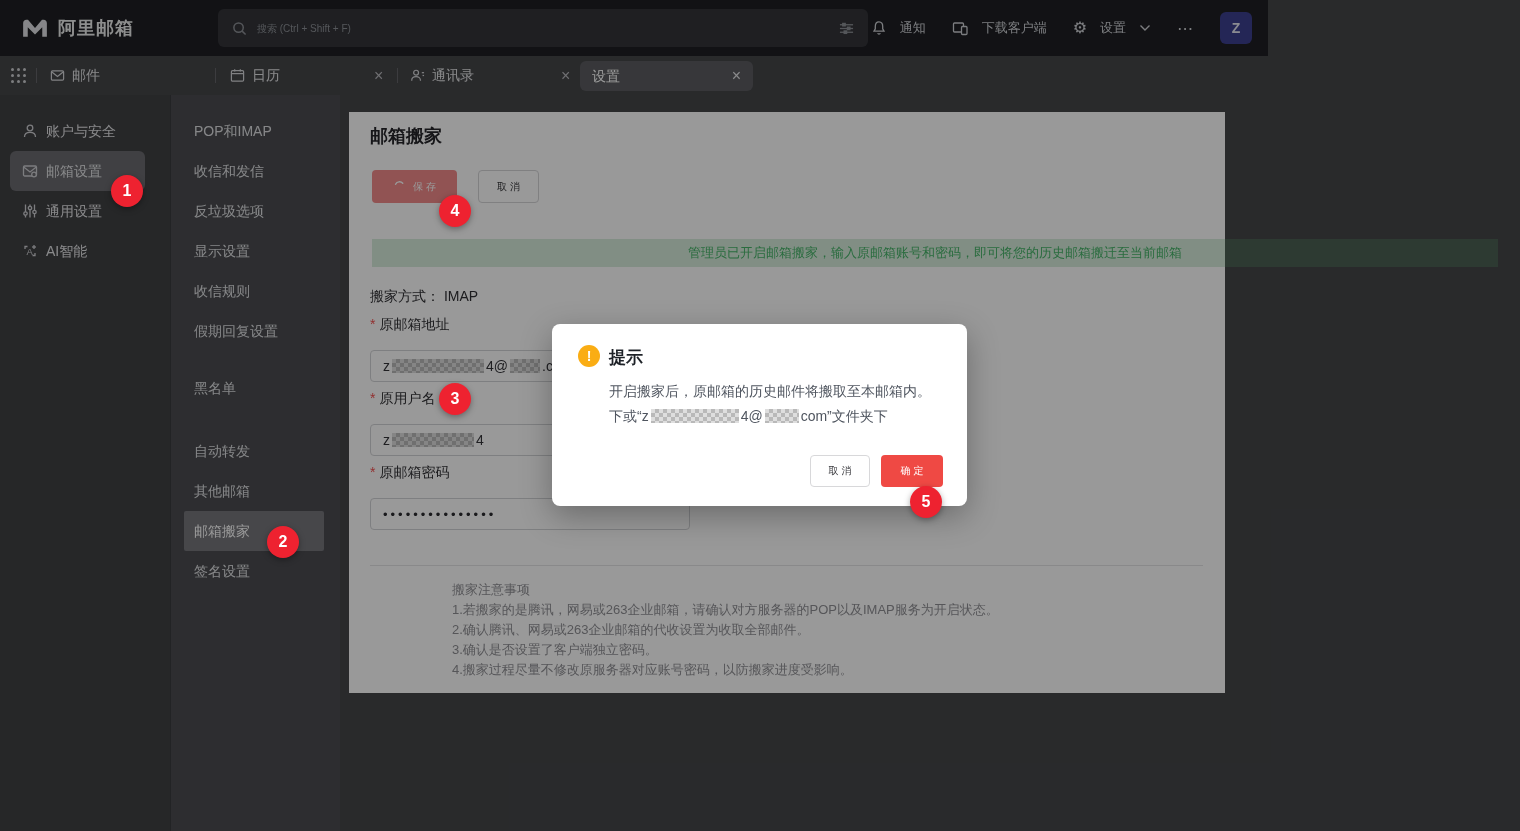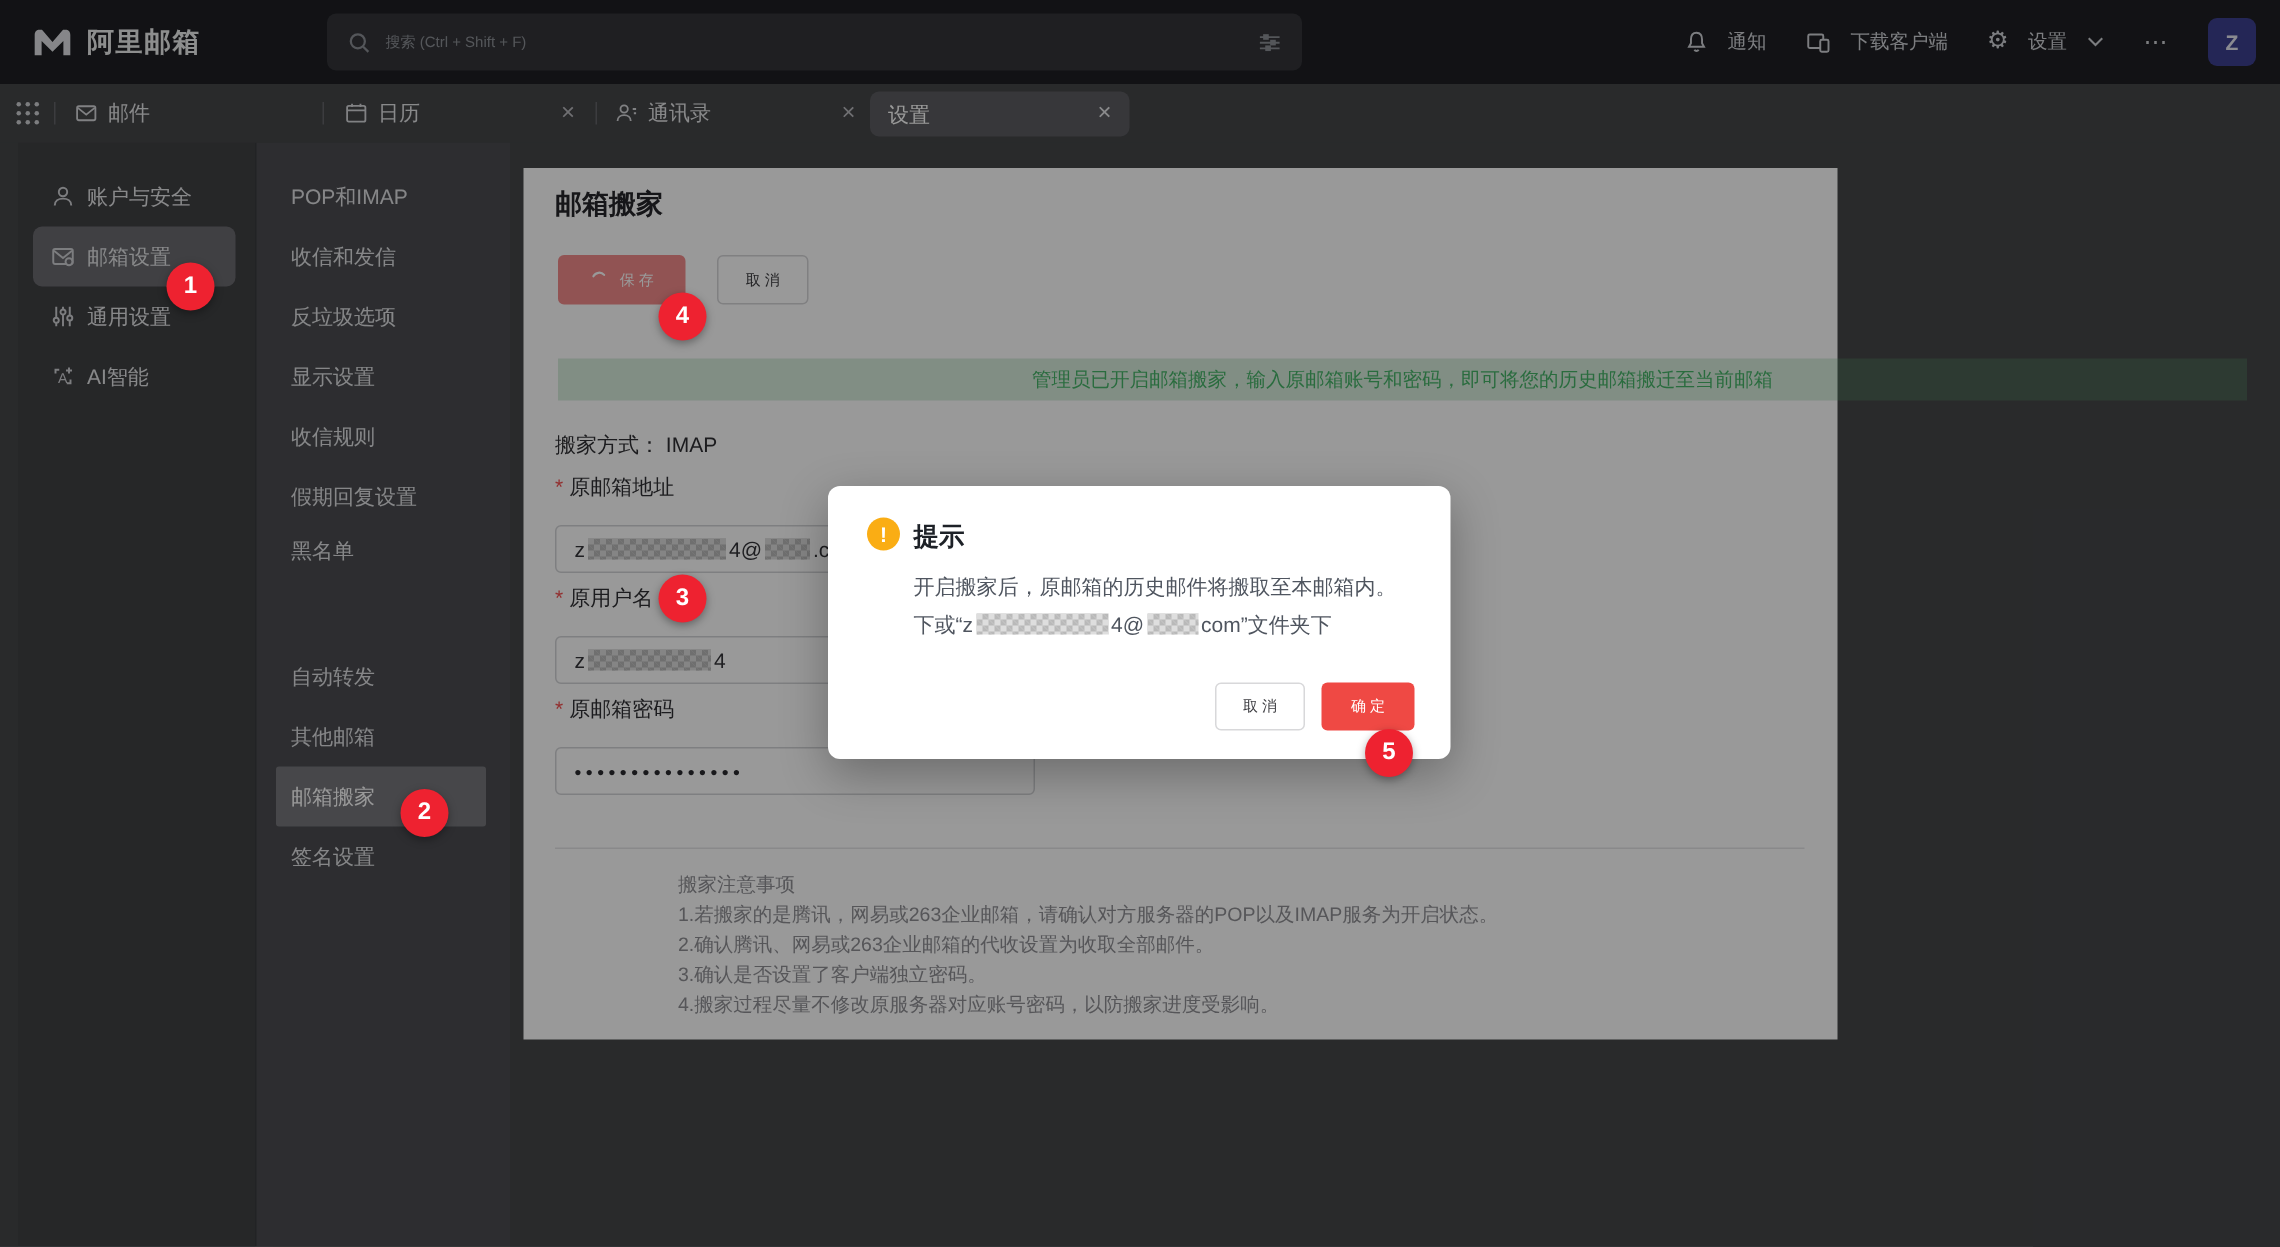--- a/index.html
+++ b/index.html
@@ -1,21 +1,21 @@
 <!DOCTYPE html>
 <html><head>
 <meta charset="utf-8">
 <style>
   * { margin:0; padding:0; box-sizing:border-box; }
   html,body { width:1520px; height:831px; overflow:hidden; }
   body { font-family:"Liberation Sans","DejaVu Sans",sans-serif; background:#454649; position:relative; }
   .app { position:absolute; inset:0; }
 
   
-  .topbar { position:absolute; left:0; top:0; width:1520px; height:56px; background:#1e1f23; color:#dfe0e4; z-index:2; }
+  .topbar { position:absolute; left:0; top:0; width:1268px; height:56px; background:#1e1f23; color:#dfe0e4; z-index:2; }
   .brand { position:absolute; left:20px; top:13px; display:flex; align-items:center; gap:8px; }
   .logo-m { width:30px; height:30px; color:#c4413c; }
   .brand-name { font-size:18px; font-weight:bold; letter-spacing:1px; color:#eceded; }
   .searchbox { position:absolute; left:218px; top:9px; width:650px; height:38px; background:#34353a; border-radius:6px; display:flex; align-items:center; padding:0 14px; gap:10px; }
   .searchbox input { flex:1; background:transparent; border:none; outline:none; color:#c9ccd2; font-size:10px; font-family:inherit; }
   .searchbox input::placeholder { color:#8d9096; }
   .icon { display:inline-flex; align-items:center; justify-content:center; color:inherit; }
   .tb-right { position:absolute; right:16px; top:0; height:56px; display:flex; align-items:center; gap:26px; color:#cfd1d6; font-size:13px; }
   .tb-item { display:flex; align-items:center; gap:13px; cursor:pointer; }
   .gear-glyph { font-size:16px; line-height:1; }
@@ -28,21 +28,21 @@
   .grid-btn { position:absolute; left:10px; top:11px; width:17px; height:17px; color:#cfd0d4; cursor:pointer; }
   .tab { position:absolute; top:0; height:39px; }
   .tab .t-icon { position:absolute; top:12px; width:15px; height:15px; color:#d6d7da; }
   .tab .t-label { position:absolute; top:0; line-height:39px; }
   .tab .t-close { position:absolute; top:0; line-height:39px; font-size:16px; color:#b9babe; cursor:pointer; }
   .tab-active-bg { position:absolute; left:580px; top:5px; width:173px; height:30px; background:#5c5d61; border-radius:6px; }
   .tab-active-bg .t-label { position:absolute; left:12px; line-height:30px; color:#ffffff; }
   .tab-active-bg .t-close { position:absolute; right:12px; line-height:30px; font-size:16px; color:#e6e6e9; cursor:pointer; }
 
   
-  .sidebar1 { position:absolute; left:12px; top:95px; width:170px; bottom:0; background:#404144; z-index:1; }
+  .sidebar1 { position:absolute; left:0; top:95px; width:170px; bottom:0; background:#404144; z-index:1; }
   .sidebar2 { position:absolute; left:170px; top:95px; width:170px; bottom:0; background:#4b4c50; border-left:1px solid #3a3b3e; z-index:1; }
   .s1-item { position:absolute; left:0; width:170px; height:40px; color:#e3e4e6; font-size:14px; cursor:pointer; }
   .s1-item .s-icon { position:absolute; left:22px; top:12px; width:16px; height:16px; color:#cfd0d4; }
   .s1-item .s-label { position:absolute; left:46px; line-height:40px; }
   .s1-active { position:absolute; left:10px; width:135px; height:40px; background:#6b6b70; border-radius:6px; }
   .s2-item { position:absolute; left:0; width:170px; height:40px; color:#dfe0e3; font-size:14px; cursor:pointer; }
   .s2-item .s-label { position:absolute; left:23px; line-height:40px; }
   .s2-active { position:absolute; left:13px; width:140px; height:40px; background:#77777c; border-radius:2px; }
   .s2-active .s-label { left:10px; color:#ffffff; }
 
@@ -273,21 +273,21 @@
       </div>
     <div class="s2-item" style="top:136px">
         <span class="s-label">显示设置</span>
       </div>
     <div class="s2-item" style="top:176px">
         <span class="s-label">收信规则</span>
       </div>
     <div class="s2-item" style="top:216px">
         <span class="s-label">假期回复设置</span>
       </div>
-    <div class="s2-item" style="top:252px">
+    <div class="s2-item" style="top:273px">
         <span class="s-label">黑名单</span>
       </div>
     <div class="s2-item" style="top:336px">
         <span class="s-label">自动转发</span>
       </div>
     <div class="s2-item" style="top:376px">
         <span class="s-label">其他邮箱</span>
       </div>
     <div class="s2-item s2-active" style="top:416px">
         <span class="s-label">邮箱搬家</span>

